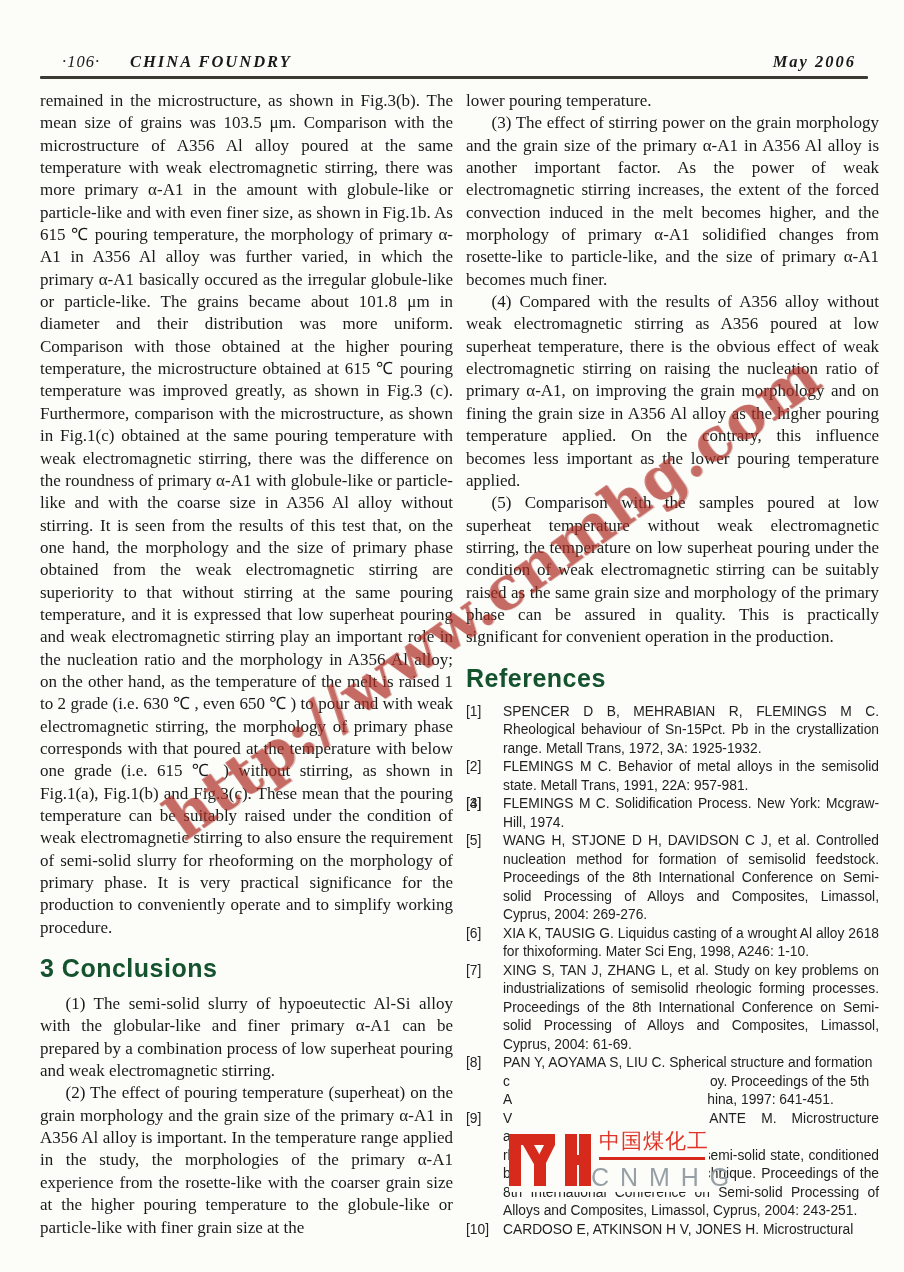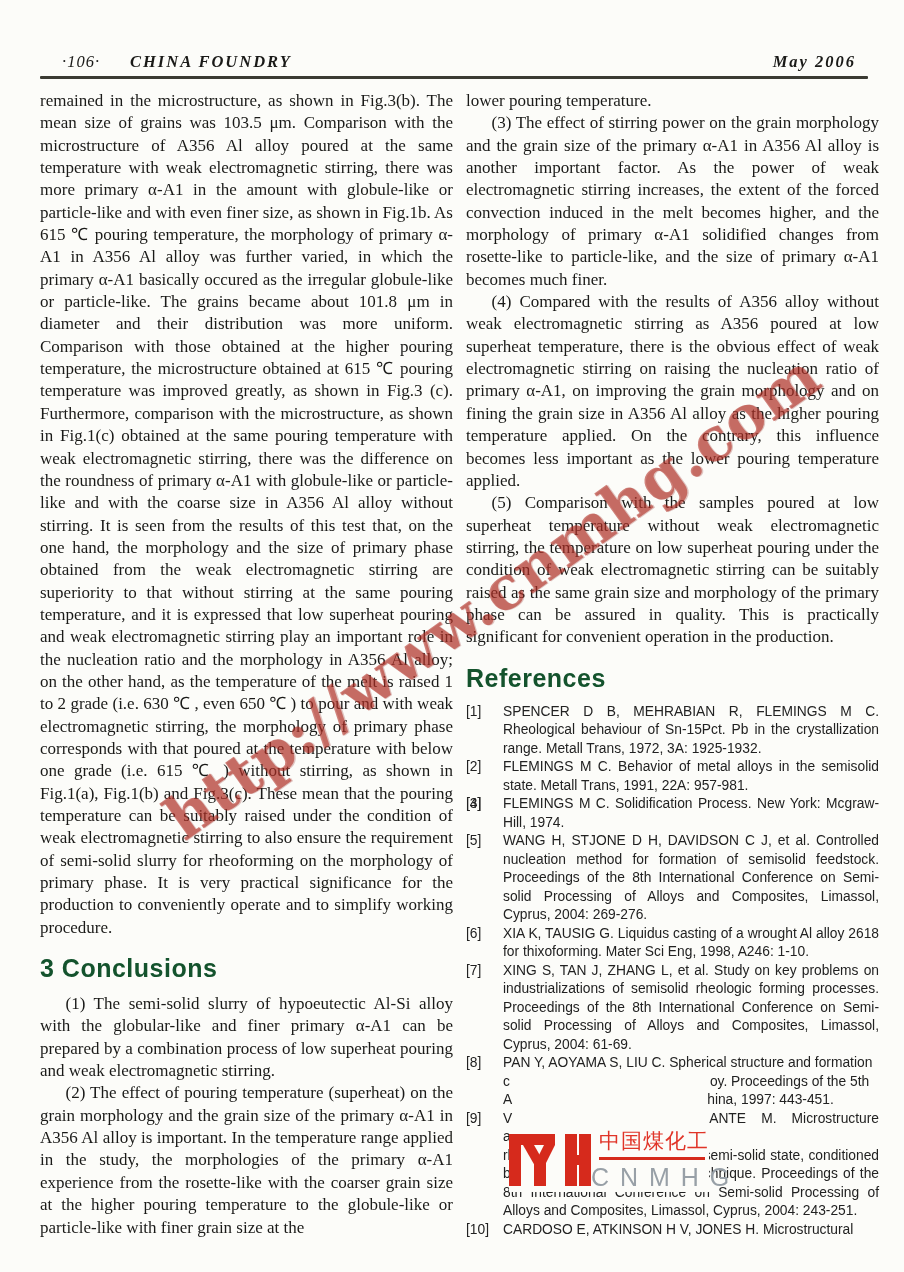--- a/index.html
+++ b/index.html
@@ -105,21 +105,21 @@
         <span>XIA K, TAUSIG G. Liquidus casting of a wrought Al alloy 2618 for thixoforming. Mater Sci  Eng, 1998, A246: 1-10.</span>
       </div>
       <div class="ref">
         <span class="ref-num">[7]</span>
         <span>XING S, TAN J, ZHANG L, et al. Study on key problems on industrializations of semisolid rheologic forming processes. Proceedings of the 8th International Conference on Semi-solid Processing of Alloys and Composites, Limassol, Cyprus, 2004: 61-69.</span>
       </div>
       <div class="ref">
         <span class="ref-num">[8]</span>
         <span class="ref-line">PAN Y, AOYAMA S, LIU C. Spherical structure and formation</span>
         <span class="ref-line"><span>c</span><span class="gap gap-a"></span><span>oy. Proceedings of the 5th</span></span>
-        <span class="ref-line"><span>A</span><span class="gap gap-b"></span><span>hina, 1997: 443-451.</span></span>
+        <span class="ref-line"><span>A</span><span class="gap gap-b"></span><span>hina, 1997: 641-451.</span></span>
       </div>
       <div class="ref">
         <span class="ref-num">[9]</span>
         <span class="ref-line"><span>V</span><span class="gap gap-c"></span><span>ANTE M. Microstructure and</span></span>
         <span class="ref-line">rheology of an A356 alloy in the semi-solid state, conditioned by a low pouring temperature technique. Proceedings of the 8th International Conference on Semi-solid Processing of Alloys and Composites, Limassol, Cyprus, 2004: 243-251.</span>
       </div>
       <div class="ref">
         <span class="ref-num">[10]</span>
         <span>CARDOSO E, ATKINSON H V, JONES H. Microstructural</span>
       </div>

